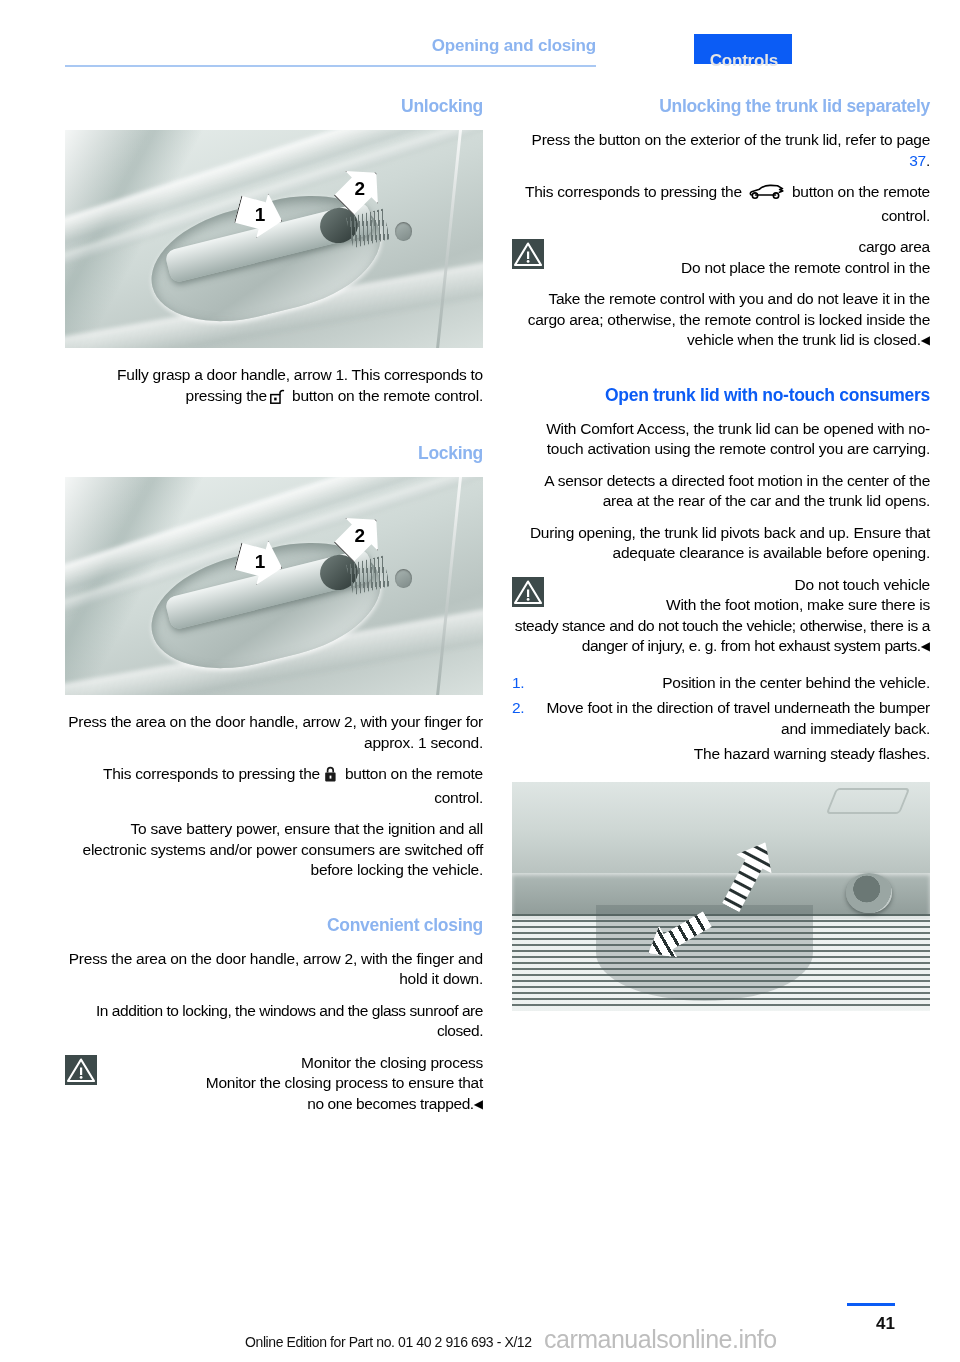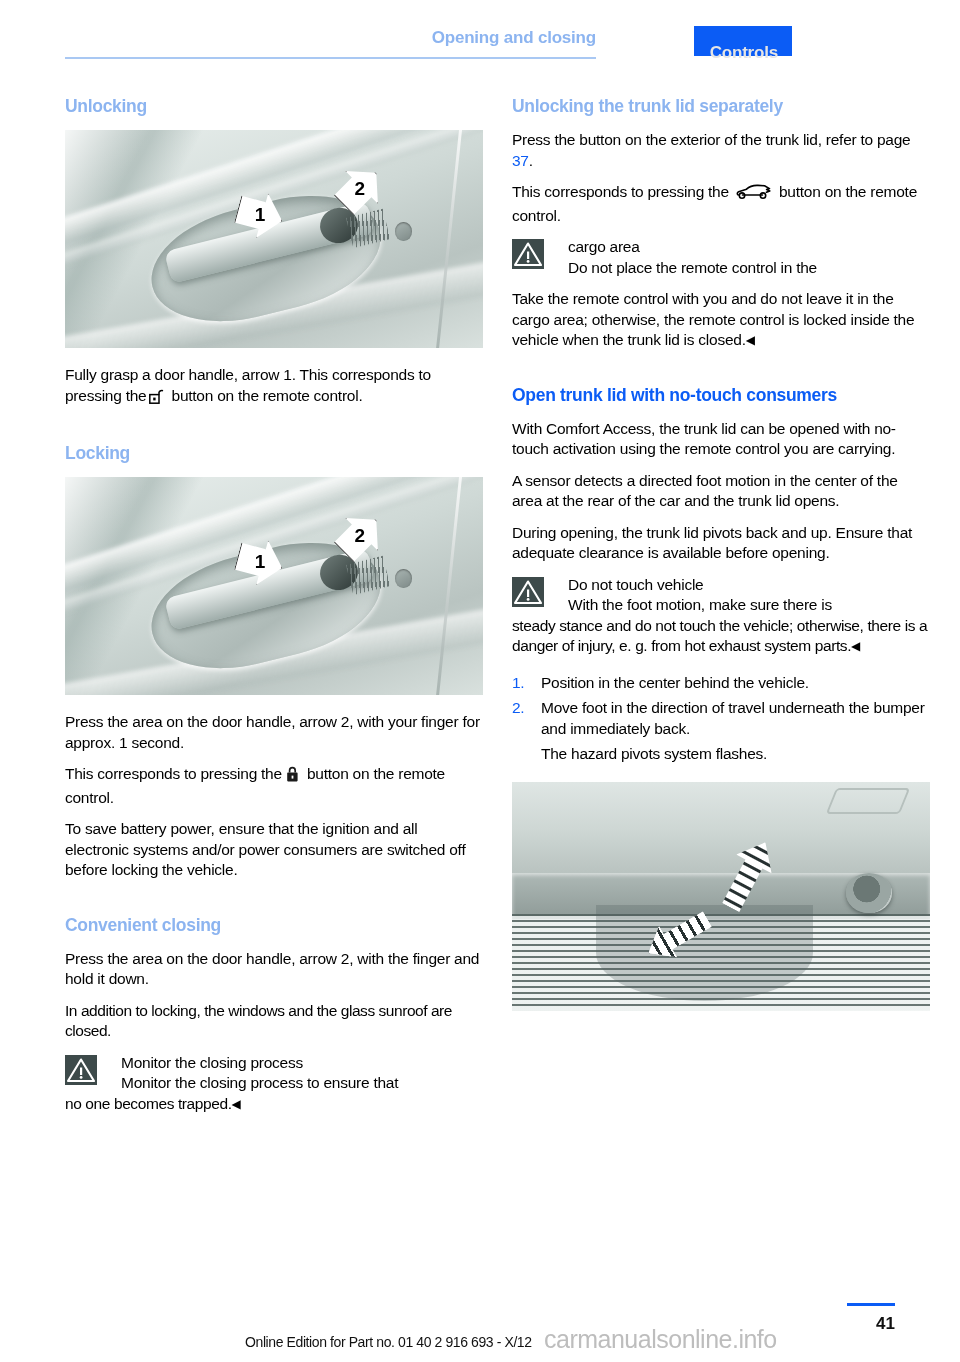--- a/index.html
+++ b/index.html
@@ -12,21 +12,21 @@
     height: 1362px;
     font-family: "Liberation Sans", sans-serif;
     color: #000000;
     position: relative;
     overflow: hidden;
   }
 
   
   .page-header {
     position: absolute;
-    top: 0;
+    top: 8px;
     left: 0;
     width: 792px;
     height: 62px;
   }
   .header-banner {
     position: absolute;
     right: 0;
     top: 26px;
     height: 30px;
     background: #0B5CF5;
@@ -66,20 +66,21 @@
   .columns {
     position: absolute;
     top: 96px;
     left: 0;
     width: 960px;
   }
   .col {
     position: absolute;
     top: 0;
     width: 418px;
+    text-align: right;
   }
   .col-left  { left: 65px; }
   .col-right { left: 512px; }
 
   
   h2.sec-title {
     margin: 0 0 13px 0;
     font-size: 17.5px;
     font-weight: bold;
     color: #8CB4F0;
@@ -528,21 +529,21 @@
       </div>
       <p class="warn-title">Do not touch vehicle</p>
       <p class="warn-first">With the foot motion, make sure there is</p>
       <p class="warn-rest"><span>steady stance and do not touch the vehicle; otherwise, there is a danger of injury, e. g. from hot exhaust system parts.</span><span class="endmark">◀</span></p>
     </div>
 
     <ol class="steps">
       <li><span class="num">1.</span><span>Position in the center behind the vehicle.</span></li>
       <li><span class="num">2.</span><span>Move foot in the direction of travel underneath the bumper and immediately back.</span></li>
     </ol>
-    <p class="step-note">The hazard pivots system flashes.</p>
+    <p class="step-note">The hazard warning steady flashes.</p>
 
     <div class="figure trunk" style="margin-top:17px;">
       <div class="bumper-top"></div>
       <div class="tail-slot"></div>
       <div class="bumper-lip"></div>
       <div class="bumper-under"></div>
       <div class="sensor-zone"></div>
       <div class="exhaust"></div>
       <div class="arrow-shape arrow-up"></div>
       <div class="arrow-shape arrow-dn"></div>

